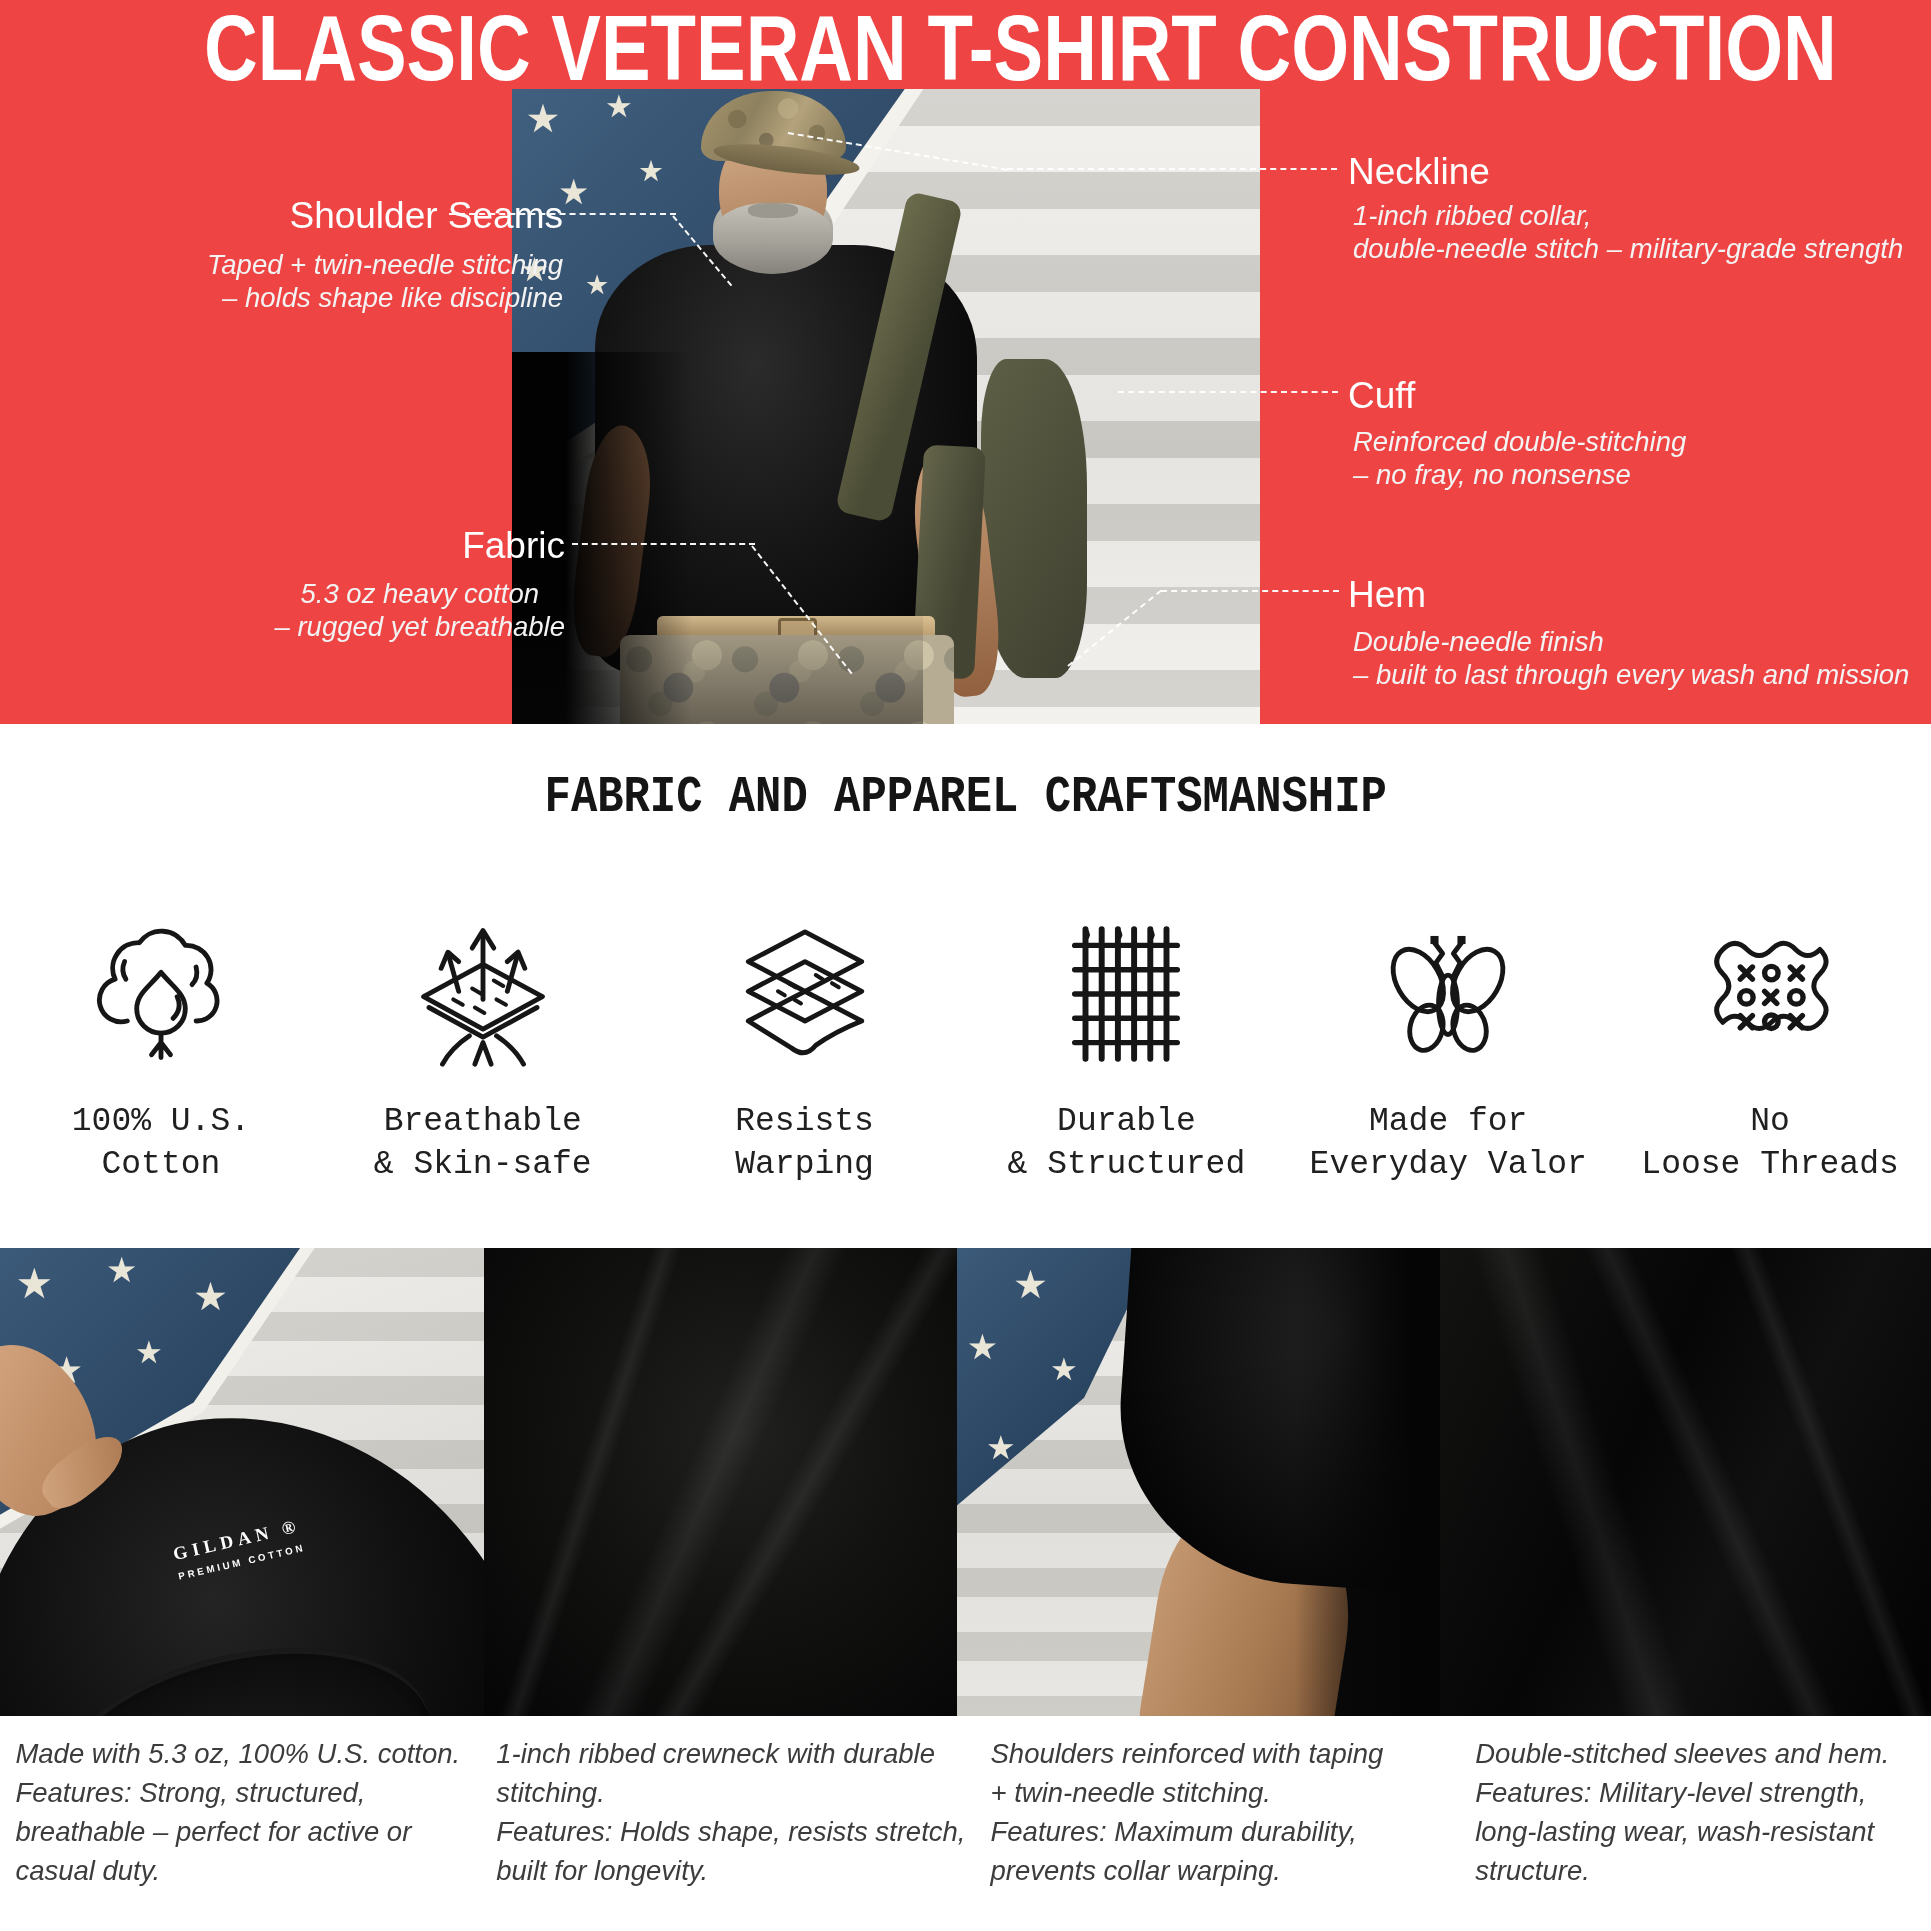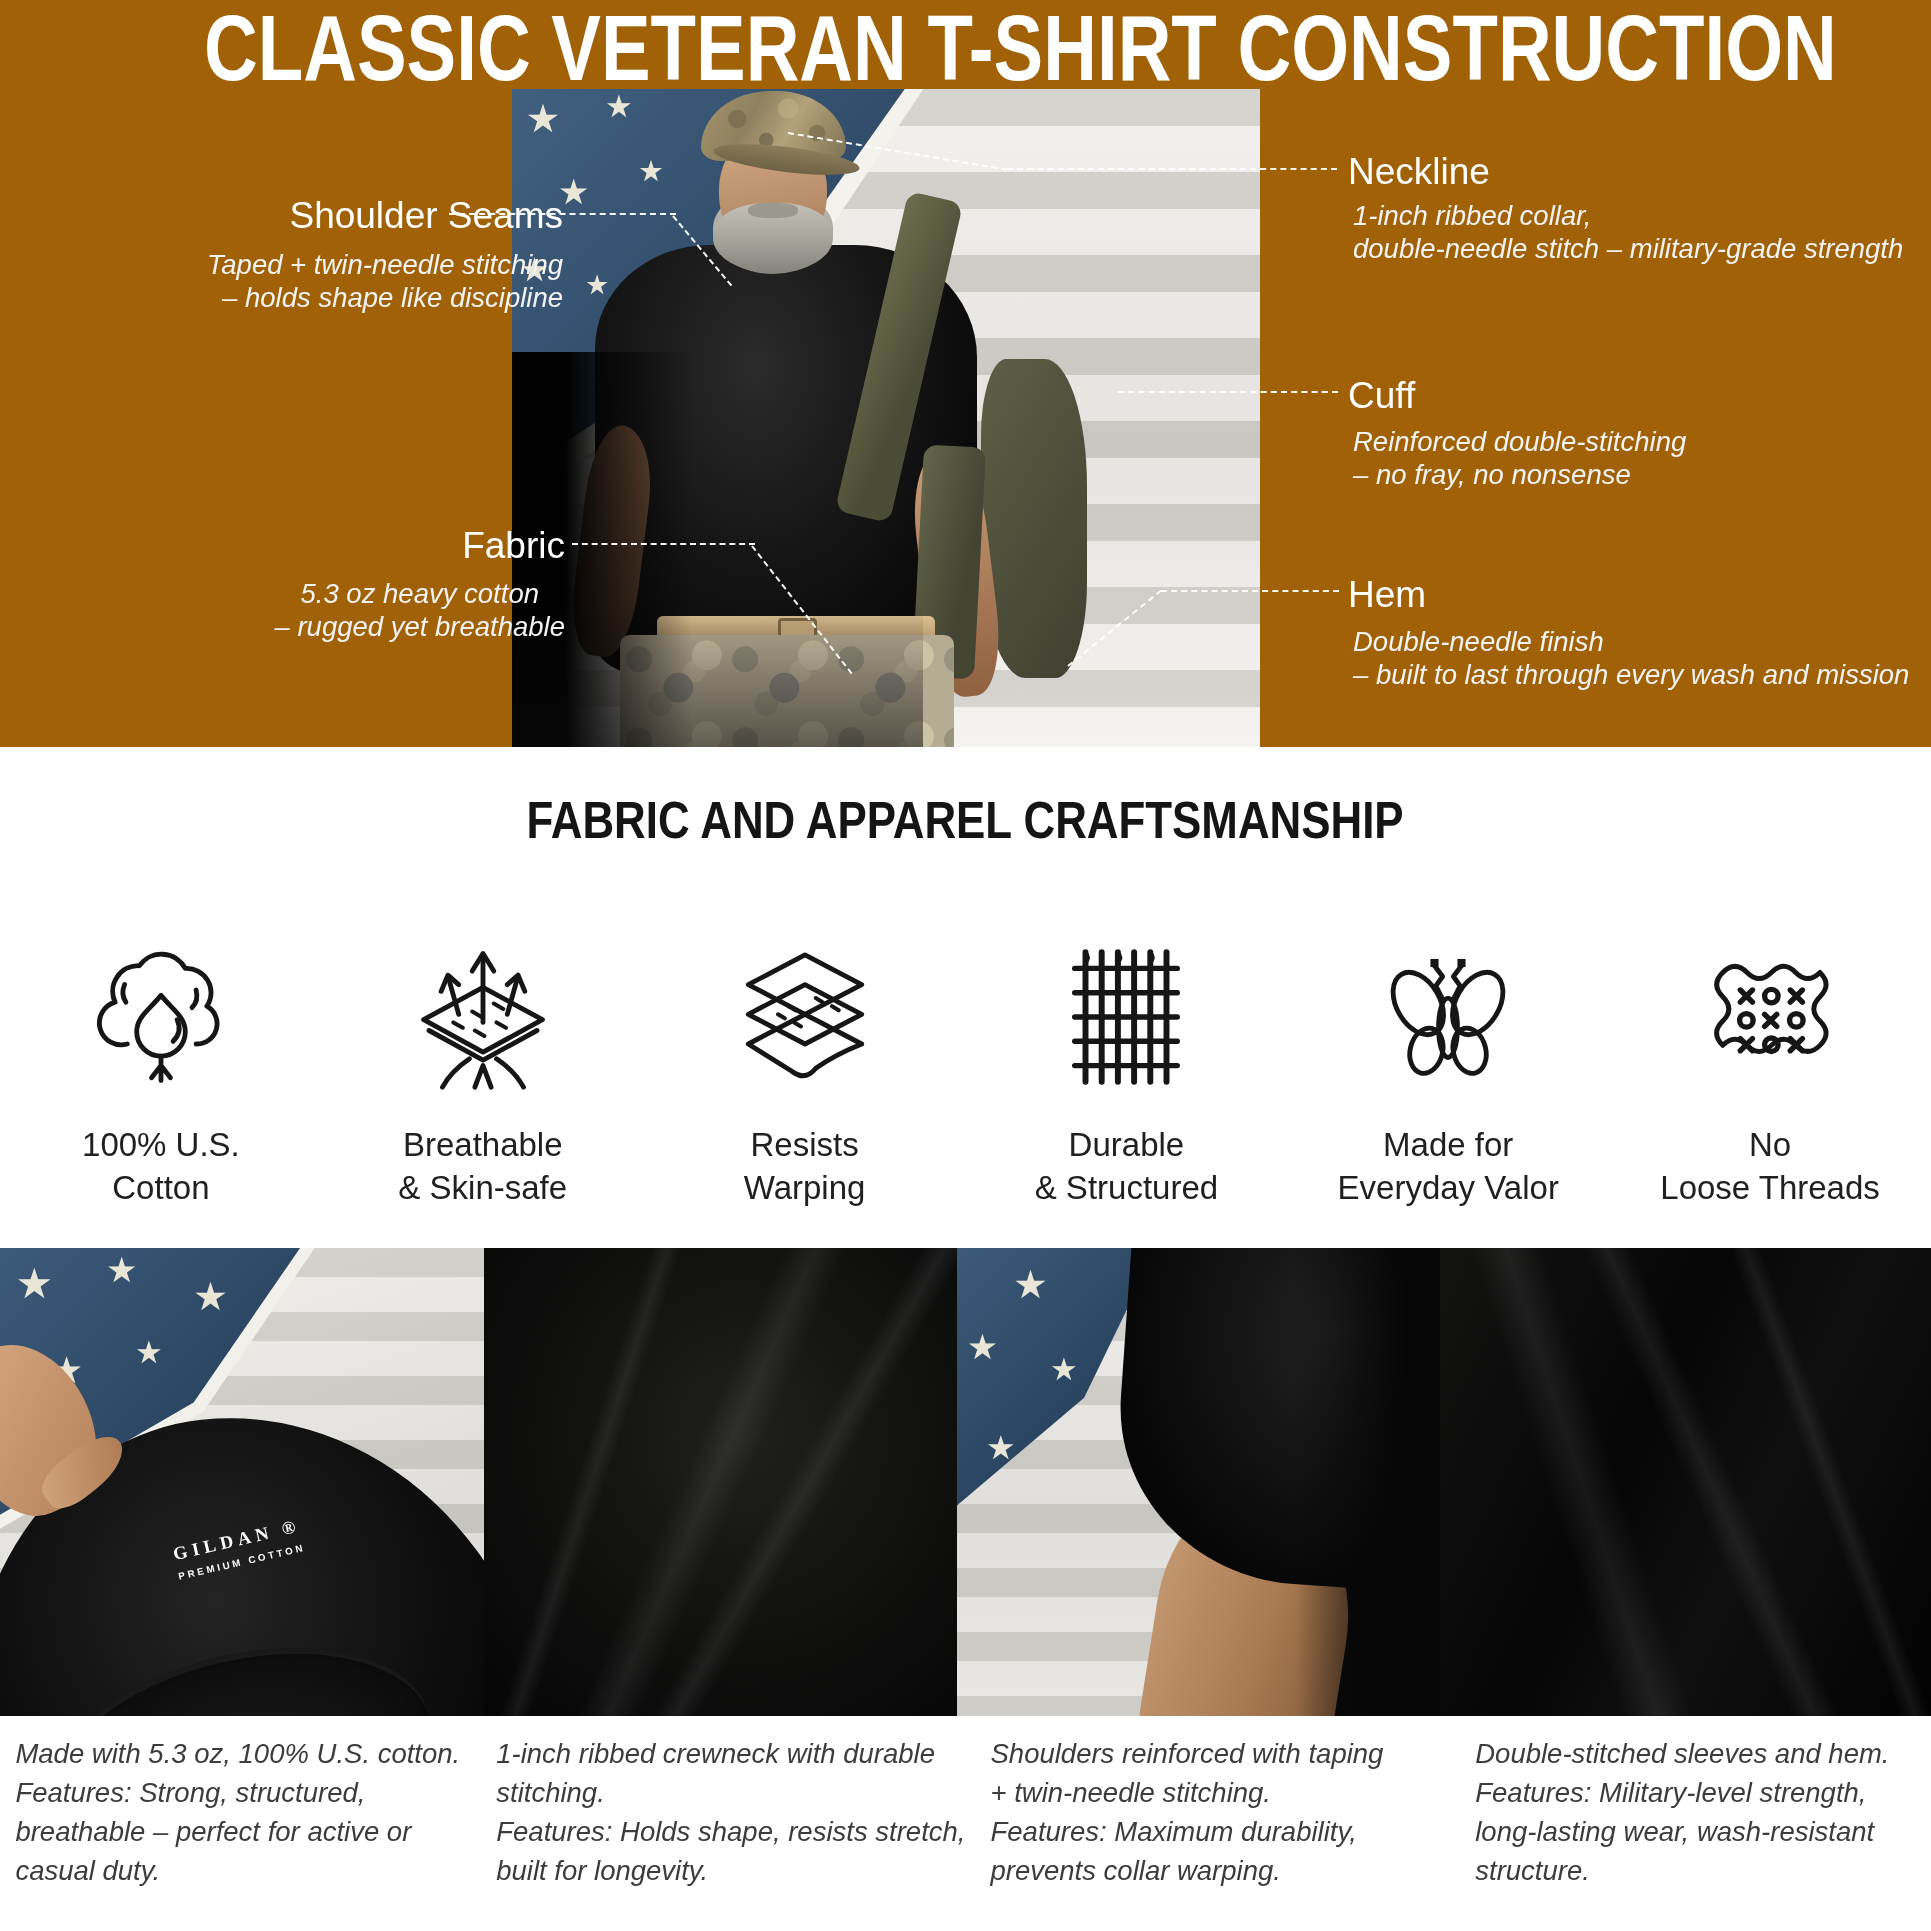--- a/index.html
+++ b/index.html
@@ -1,20 +1,20 @@
 <!DOCTYPE html>
 <html><head>
 <meta charset="utf-8">
 <style>
   html,body{margin:0;padding:0;}
   body{width:1931px;height:1931px;font-family:"Liberation Sans",sans-serif;background:#fff;}
   .canvas{position:relative;width:1931px;height:1931px;overflow:hidden;background:#fff;}
 
   
-  .hero{position:absolute;left:0;top:0;width:1931px;height:934px;background:#a16207;}
+  .hero{position:absolute;left:0;top:0;width:1931px;height:934px;background:#ef4444;}
   .hero-title{position:absolute;left:0;top:1.9px;width:100%;text-align:center;margin:0;color:#fff;
     font-size:93px;font-weight:700;line-height:1.0;letter-spacing:0px;white-space:nowrap;}
   .hero-title span{display:inline-block;transform:scaleX(.80);transform-origin:center;}
 
   .hero-photo{position:absolute;left:512px;top:89px;width:748px;height:658px;overflow:hidden;
     background:linear-gradient(180deg,#efede9 0%,#e3e1dd 30%,#dddbd6 55%,#e8e6e2 80%,#f1efeb 100%);}
   .wall-stripes{position:absolute;inset:0;
     background:repeating-linear-gradient(180deg,rgba(150,148,142,.28) 0 37px,rgba(255,255,255,.25) 37px 83px);}
   .flag-torn{position:absolute;inset:0;background:#f4f2ec;
     clip-path:polygon(0 0,55% 0,31.5% 40%,0 63%);}
@@ -72,21 +72,21 @@
       radial-gradient(circle at 70% 45%,#c2b89c 10.6px,transparent 11.6px);
     background-size:106px 81px;border-radius:9.7px 9.7px 0 0;}
 
   .dash{position:absolute;height:0;border-top:2.9px dashed rgba(255,255,255,.96);transform-origin:left center;}
 
   .callout-label{position:absolute;color:#fff;font-size:37px;font-weight:400;white-space:nowrap;}
   .callout-desc{position:absolute;color:#f3f3f3;font-style:italic;font-size:27.5px;line-height:33px;white-space:nowrap;}
   .r-align{text-align:right;}
 
   
-  .craft{position:absolute;left:0;top:747px;width:1931px;height:501px;background:#fff;}
+  .craft{position:absolute;left:0;top:724px;width:1931px;height:501px;background:#fff;font-family:Liberation Mono, monospace;}
   .craft-title{position:absolute;left:0;top:48px;width:100%;text-align:center;margin:0;color:#151515;
     font-size:51px;font-weight:700;line-height:1;white-space:nowrap;}
   .craft-title span{display:inline-block;transform:scaleX(.86);transform-origin:center;}
   .features{position:absolute;left:0;top:189px;width:100%;display:flex;}
   .feature{flex:1 1 0;display:flex;flex-direction:column;align-items:center;}
   .feature svg{width:162px;height:162px;}
   .feature-label{margin-top:25px;text-align:center;color:#202020;font-size:33px;line-height:43px;}
 
   
   .photos{position:absolute;left:0;top:1248px;width:1931px;height:468px;display:flex;}

